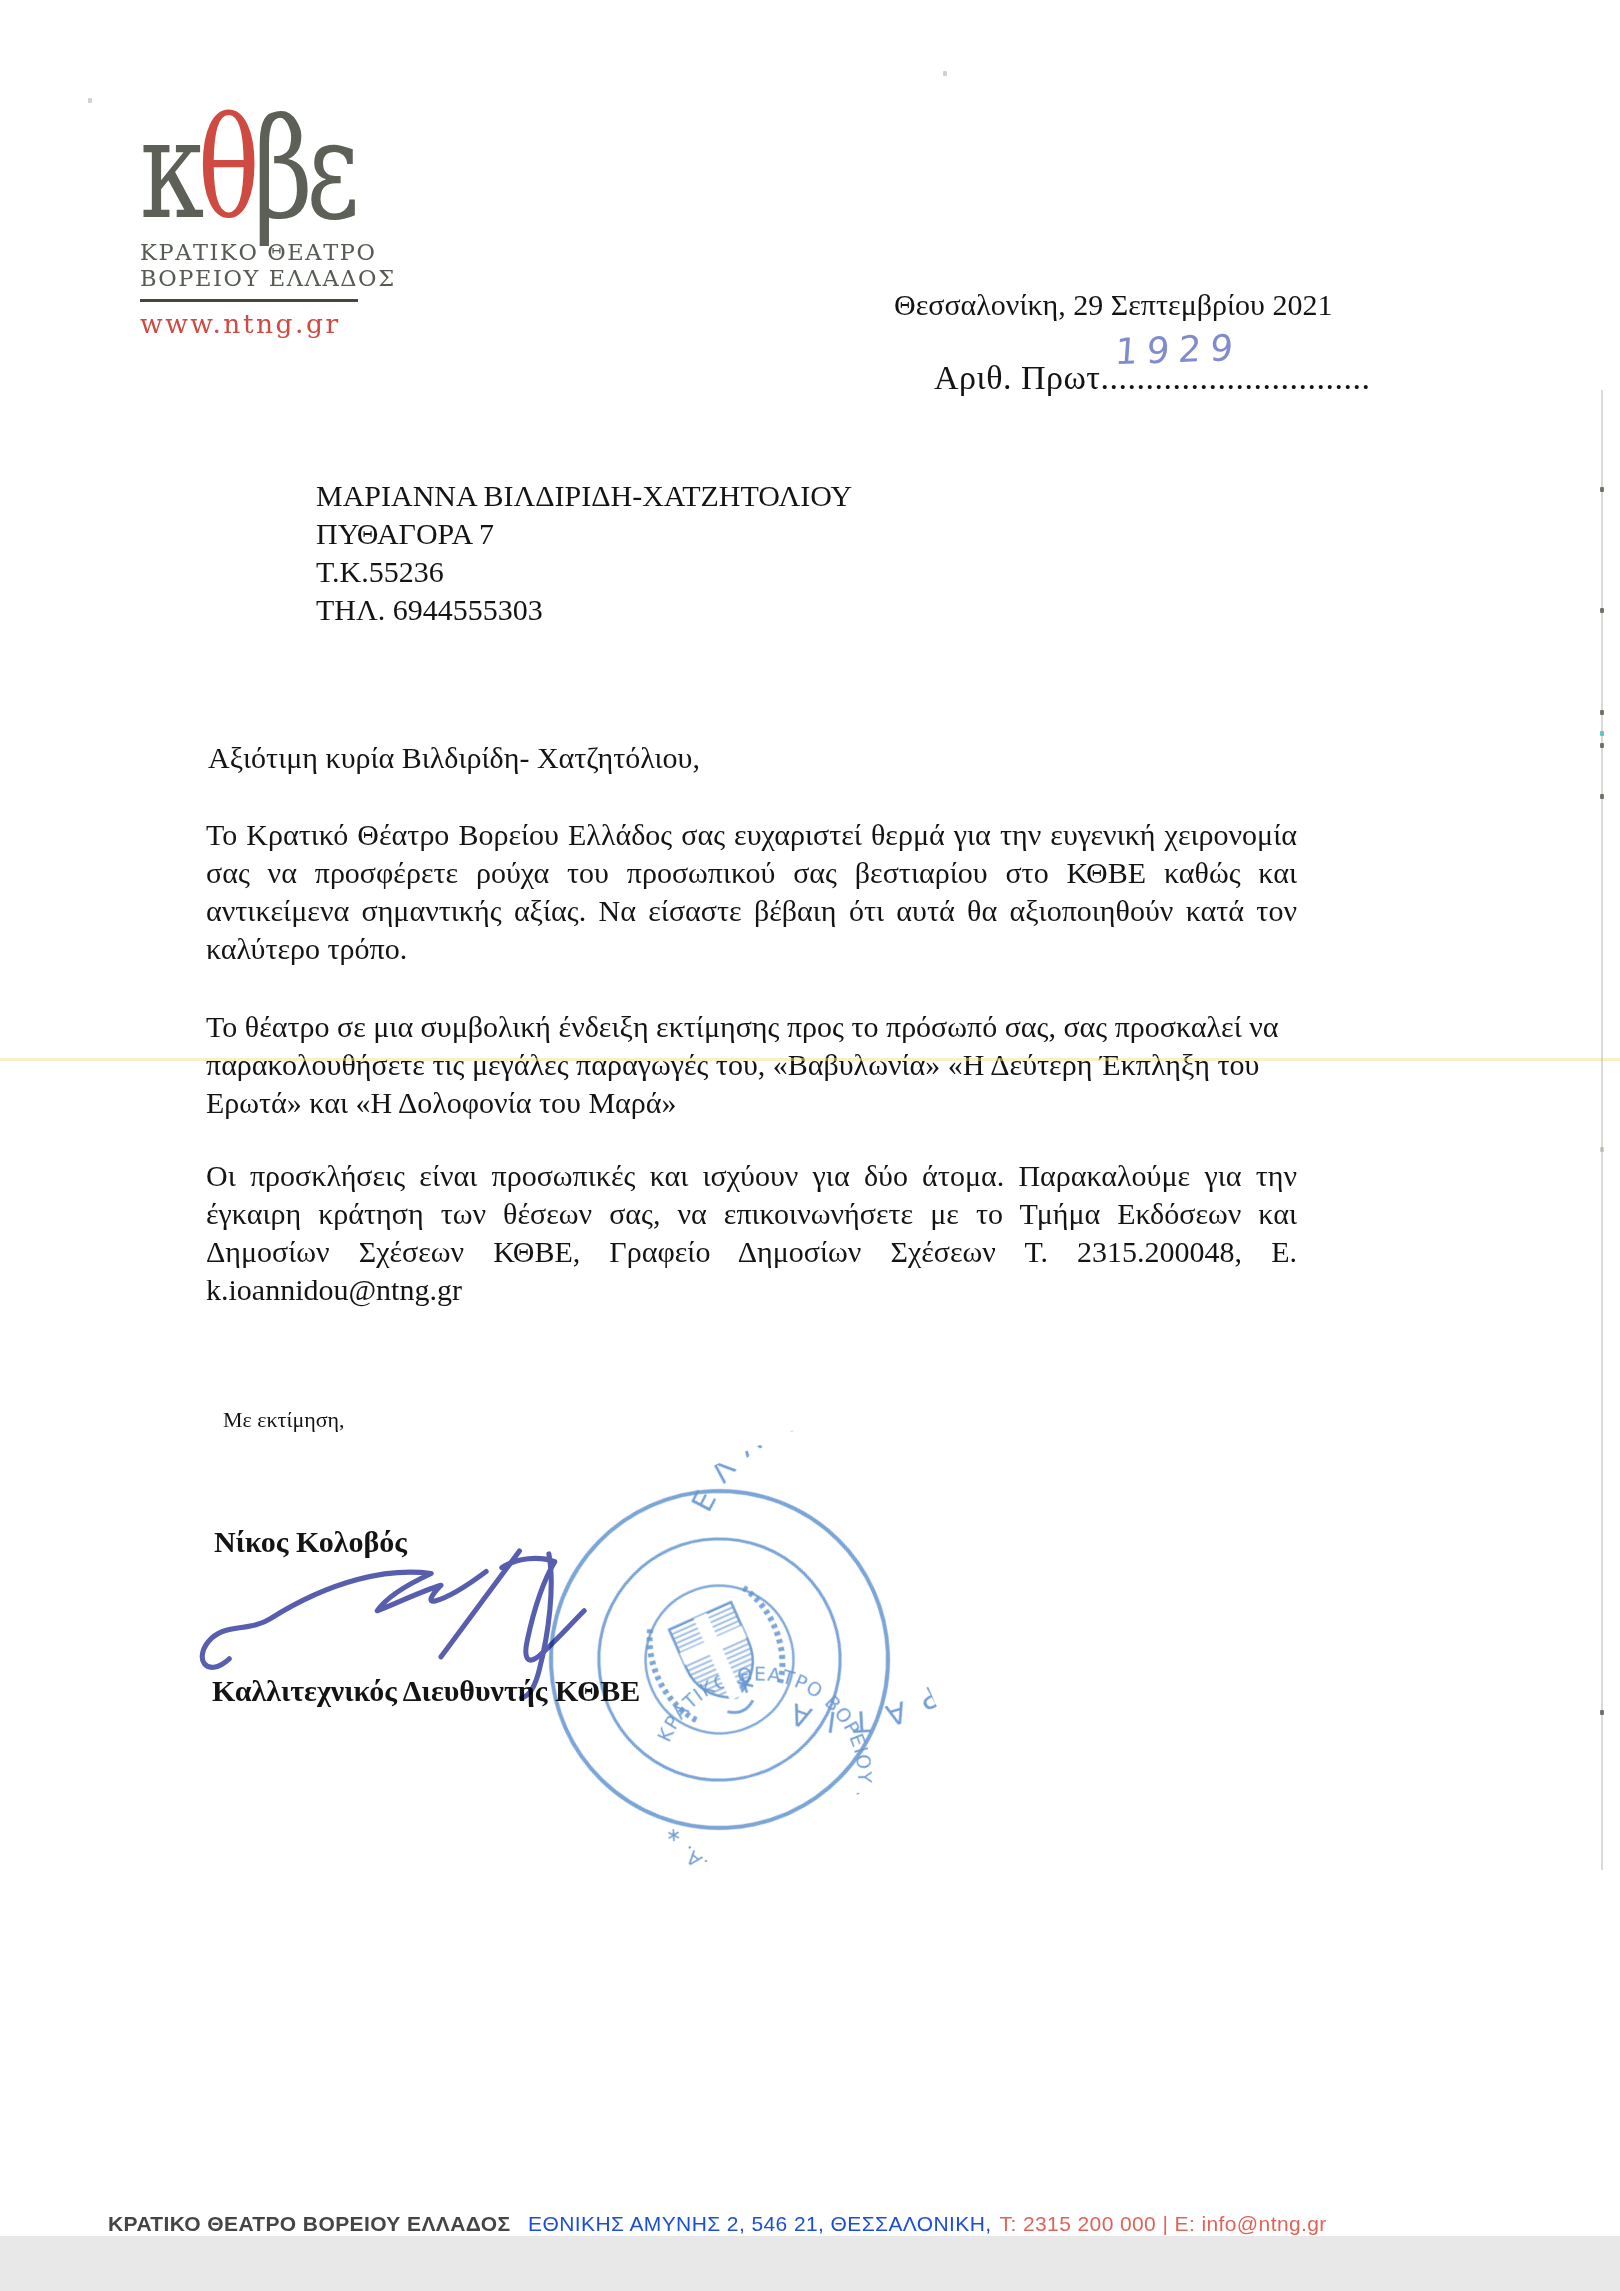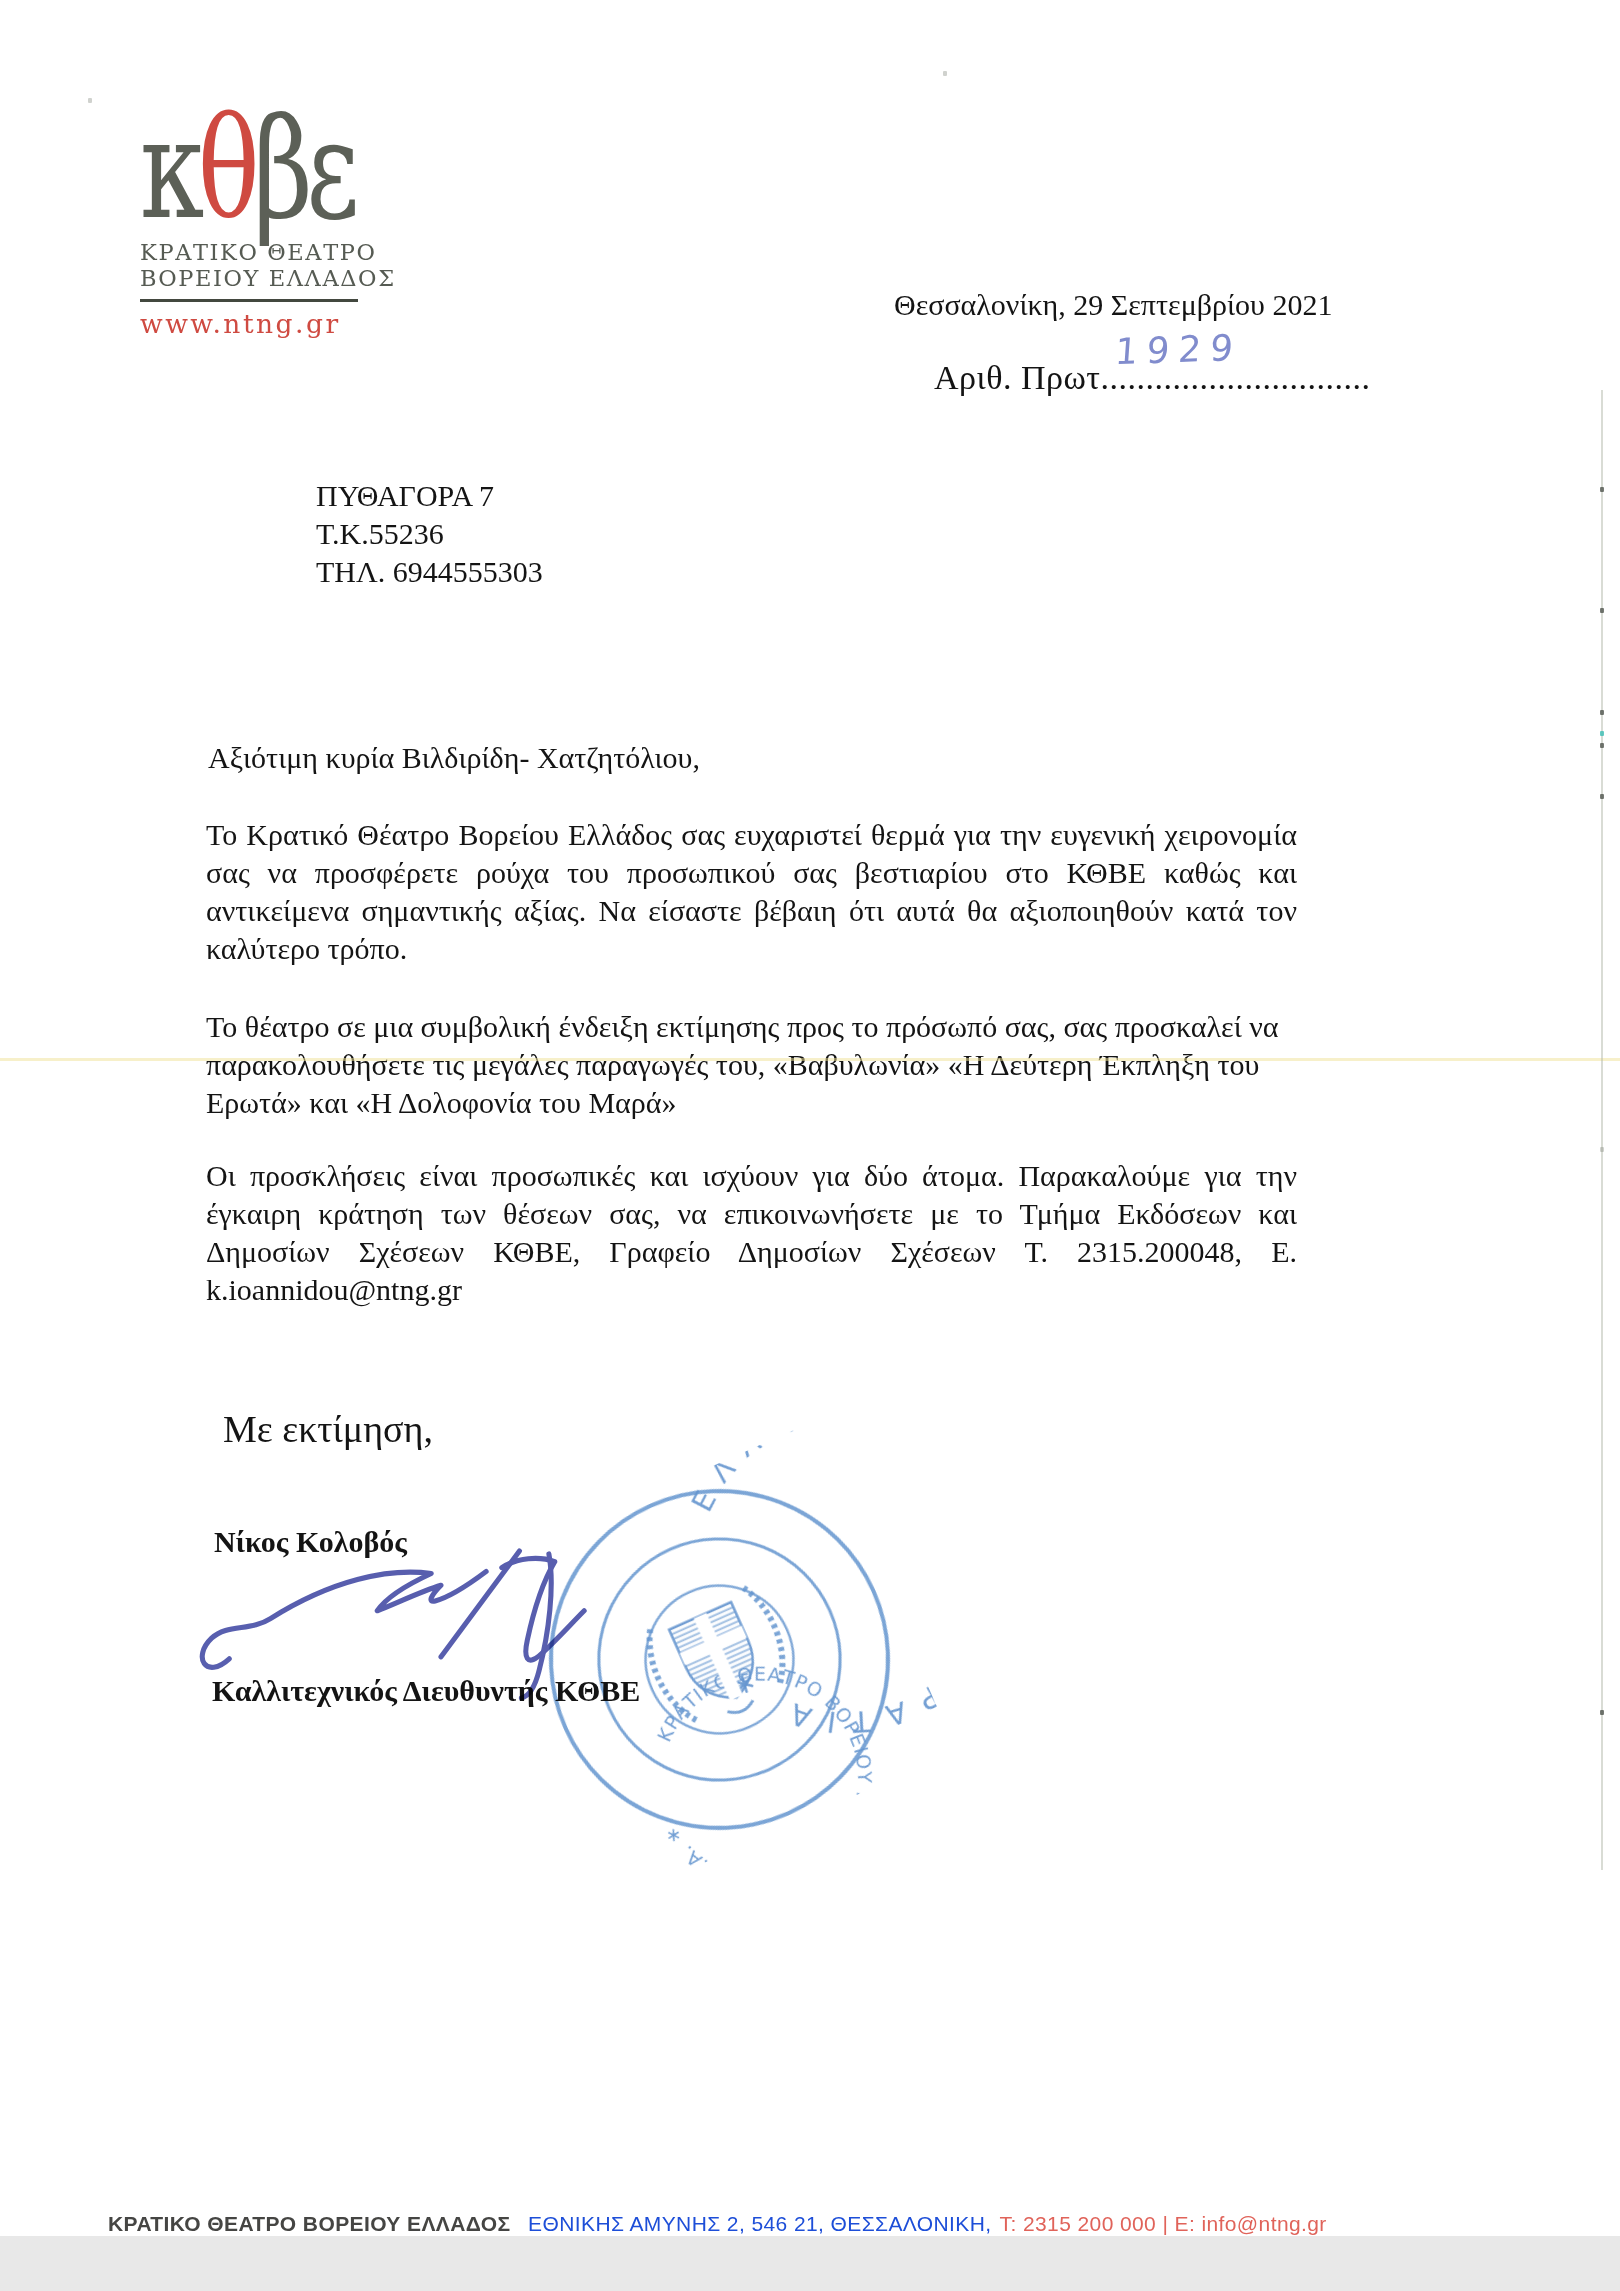--- a/index.html
+++ b/index.html
@@ -54,21 +54,21 @@
   
   #recipient{left:316px;top:477px;font-size:30px;line-height:38px;white-space:nowrap;}
 
   
   #salutation{left:208px;top:741px;font-size:30px;white-space:nowrap;}
   .para{left:206px;width:1091px;font-size:30px;line-height:38px;}
   .para.just{text-align:justify;}
   #para-1{top:816px;}
   #para-2{top:1008px;}
   #para-3{top:1157px;}
-  #closing{left:223px;top:1407px;font-size:38px;white-space:nowrap;}
+  #closing{left:223px;top:1407px;font-size:22px;white-space:nowrap;}
   #signer-name{left:214px;top:1525px;font-size:30px;font-weight:bold;white-space:nowrap;}
   #signer-title{left:212px;top:1674px;font-size:30px;font-weight:bold;white-space:nowrap;}
 
   
   #signature{left:192px;top:1541px;mix-blend-mode:multiply;}
   #stamp{
     left:540px;top:1480px;width:359px;height:359px;
     transform:rotate(-24deg);
     mix-blend-mode:multiply;
     opacity:.88;filter:blur(0.4px);
@@ -107,20 +107,21 @@
     </div>
     <div class="logo-rule"></div>
     <div class="website">www.ntng.gr</div>
   </div>
 
   <div class="abs" id="date-line">Θεσσαλονίκη, 29 Σεπτεμβρίου 2021</div>
   <div class="abs" id="protocol-line"><span>Αριθ. Πρωτ</span><span>..............................</span></div>
   <div class="abs" id="protocol-number">1929</div>
 
   <div class="abs" id="recipient">
+    <div>ΜΑΡΙΑΝΝΑ ΒΙΛΔΙΡΙΔΗ-ΧΑΤΖΗΤΟΛΙΟΥ</div>
     <div>ΠΥΘΑΓΟΡΑ 7</div>
     <div>Τ.Κ.55236</div>
     <div>ΤΗΛ. 6944555303</div>
   </div>
 
   <div class="abs" id="salutation">Αξιότιμη κυρία Βιλδιρίδη- Χατζητόλιου,</div>
   <div class="abs para just" id="para-1">Το Κρατικό Θέατρο Βορείου Ελλάδος σας ευχαριστεί θερμά για την ευγενική χειρονομία σας να προσφέρετε ρούχα του προσωπικού σας βεστιαρίου στο ΚΘΒΕ καθώς και αντικείμενα σημαντικής αξίας.  Να είσαστε βέβαιη ότι αυτά θα αξιοποιηθούν κατά τον καλύτερο τρόπο.</div>
   <div class="abs para" id="para-2">Το θέατρο σε μια συμβολική ένδειξη εκτίμησης προς το πρόσωπό σας, σας προσκαλεί να παρακολουθήσετε τις μεγάλες παραγωγές του,  «Βαβυλωνία» «Η Δεύτερη Έκπληξη του Ερωτά» και «Η Δολοφονία του Μαρά»</div>
   <div class="abs para just" id="para-3">Οι προσκλήσεις είναι προσωπικές και ισχύουν για δύο άτομα. Παρακαλούμε για την έγκαιρη κράτηση των θέσεων σας, να επικοινωνήσετε με το Τμήμα Εκδόσεων και Δημοσίων Σχέσεων ΚΘΒΕ, Γραφείο Δημοσίων Σχέσεων Τ. 2315.200048, Ε. k.ioannidou@ntng.gr</div>
   <div class="abs" id="closing">Με εκτίμηση,</div>

